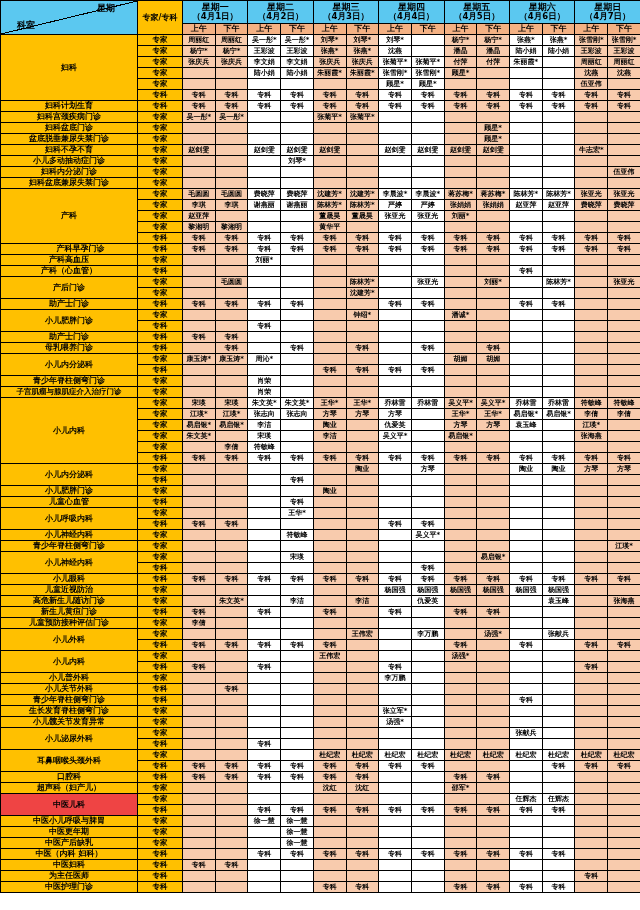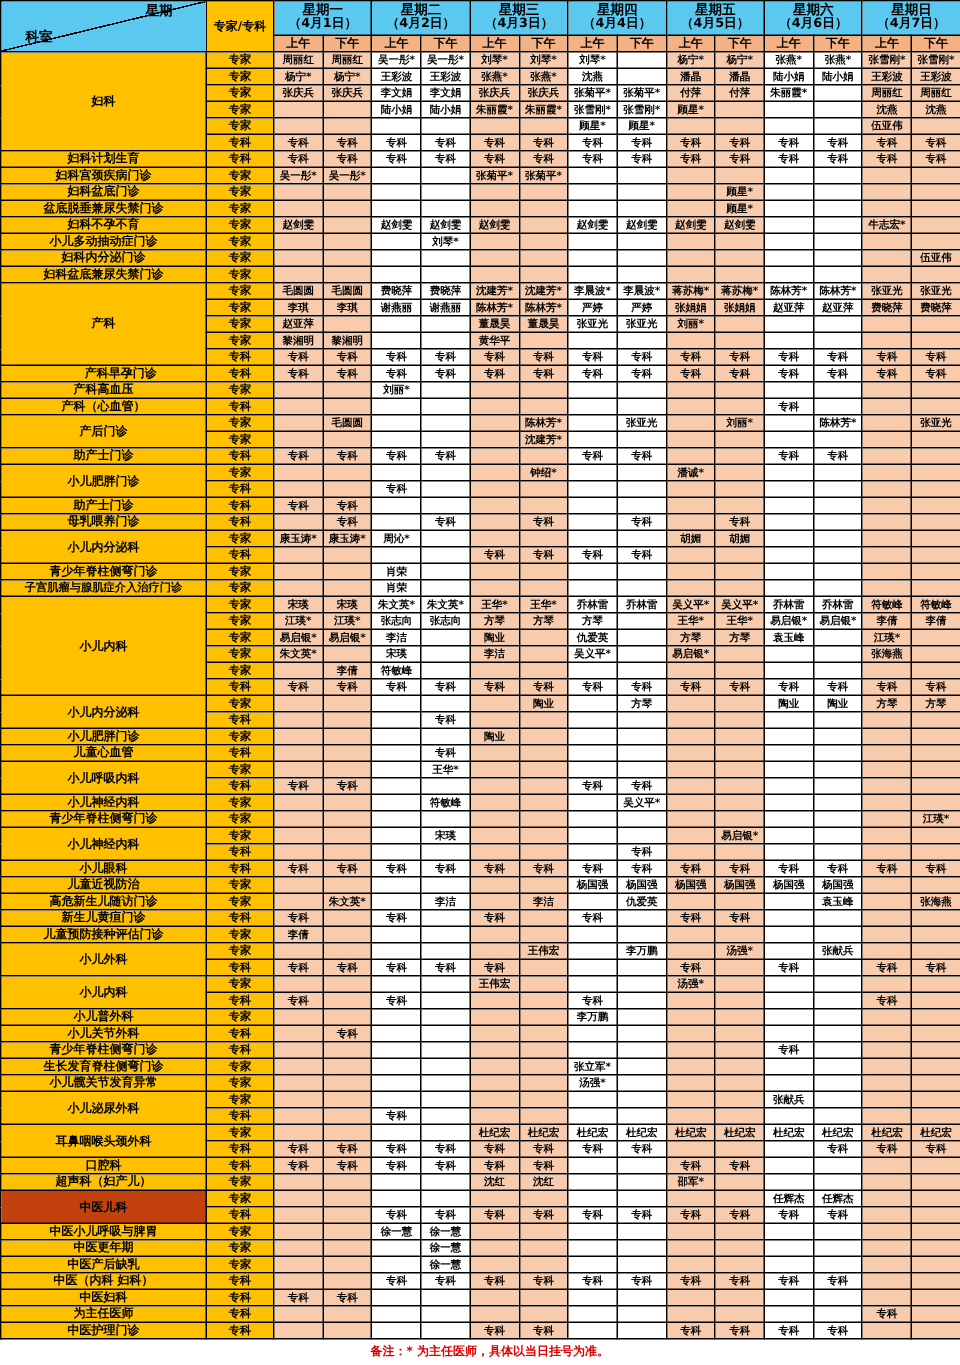--- a/index.html
+++ b/index.html
@@ -1309,21 +1309,21 @@
           <td class="cell" style="background: rgb(255, 255, 255);"></td>
           <td class="cell" style="background: rgb(255, 255, 255);"></td>
           <td class="cell" style="background: rgb(248, 203, 173);">邵军*</td>
           <td class="cell" style="background: rgb(248, 203, 173);"></td>
           <td class="cell" style="background: rgb(255, 255, 255);"></td>
           <td class="cell" style="background: rgb(255, 255, 255);"></td>
           <td class="cell" style="background: rgb(248, 203, 173);"></td>
           <td class="cell" style="background: rgb(248, 203, 173);"></td>
         </tr>
         <tr>
-          <td class="dept" rowspan="2" style="background: #c2410c;">中医儿科</td>
+          <td class="dept" rowspan="2" style="background: #ef4444;">中医儿科</td>
           <td class="rowtype" style="background: rgb(255, 192, 0);">专家</td>
           <td class="cell" style="background: rgb(248, 203, 173);"></td>
           <td class="cell" style="background: rgb(248, 203, 173);"></td>
           <td class="cell" style="background: rgb(255, 255, 255);"></td>
           <td class="cell" style="background: rgb(255, 255, 255);"></td>
           <td class="cell" style="background: rgb(248, 203, 173);"></td>
           <td class="cell" style="background: rgb(248, 203, 173);"></td>
           <td class="cell" style="background: rgb(255, 255, 255);"></td>
           <td class="cell" style="background: rgb(255, 255, 255);"></td>
           <td class="cell" style="background: rgb(248, 203, 173);"></td>
@@ -1471,14 +1471,13 @@
           <td class="cell" style="background: rgb(255, 255, 255);"></td>
           <td class="cell" style="background: rgb(248, 203, 173);">专科</td>
           <td class="cell" style="background: rgb(248, 203, 173);">专科</td>
           <td class="cell" style="background: rgb(255, 255, 255);">专科</td>
           <td class="cell" style="background: rgb(255, 255, 255);">专科</td>
           <td class="cell" style="background: rgb(248, 203, 173);"></td>
           <td class="cell" style="background: rgb(248, 203, 173);"></td>
         </tr>
       </tbody>
   </table>
-  <div id="footnote" style="color: rgb(224, 0, 0);">备注：* 为主任医师，具体以当日挂号为准。</div>
 </div>
 
 </body></html>

